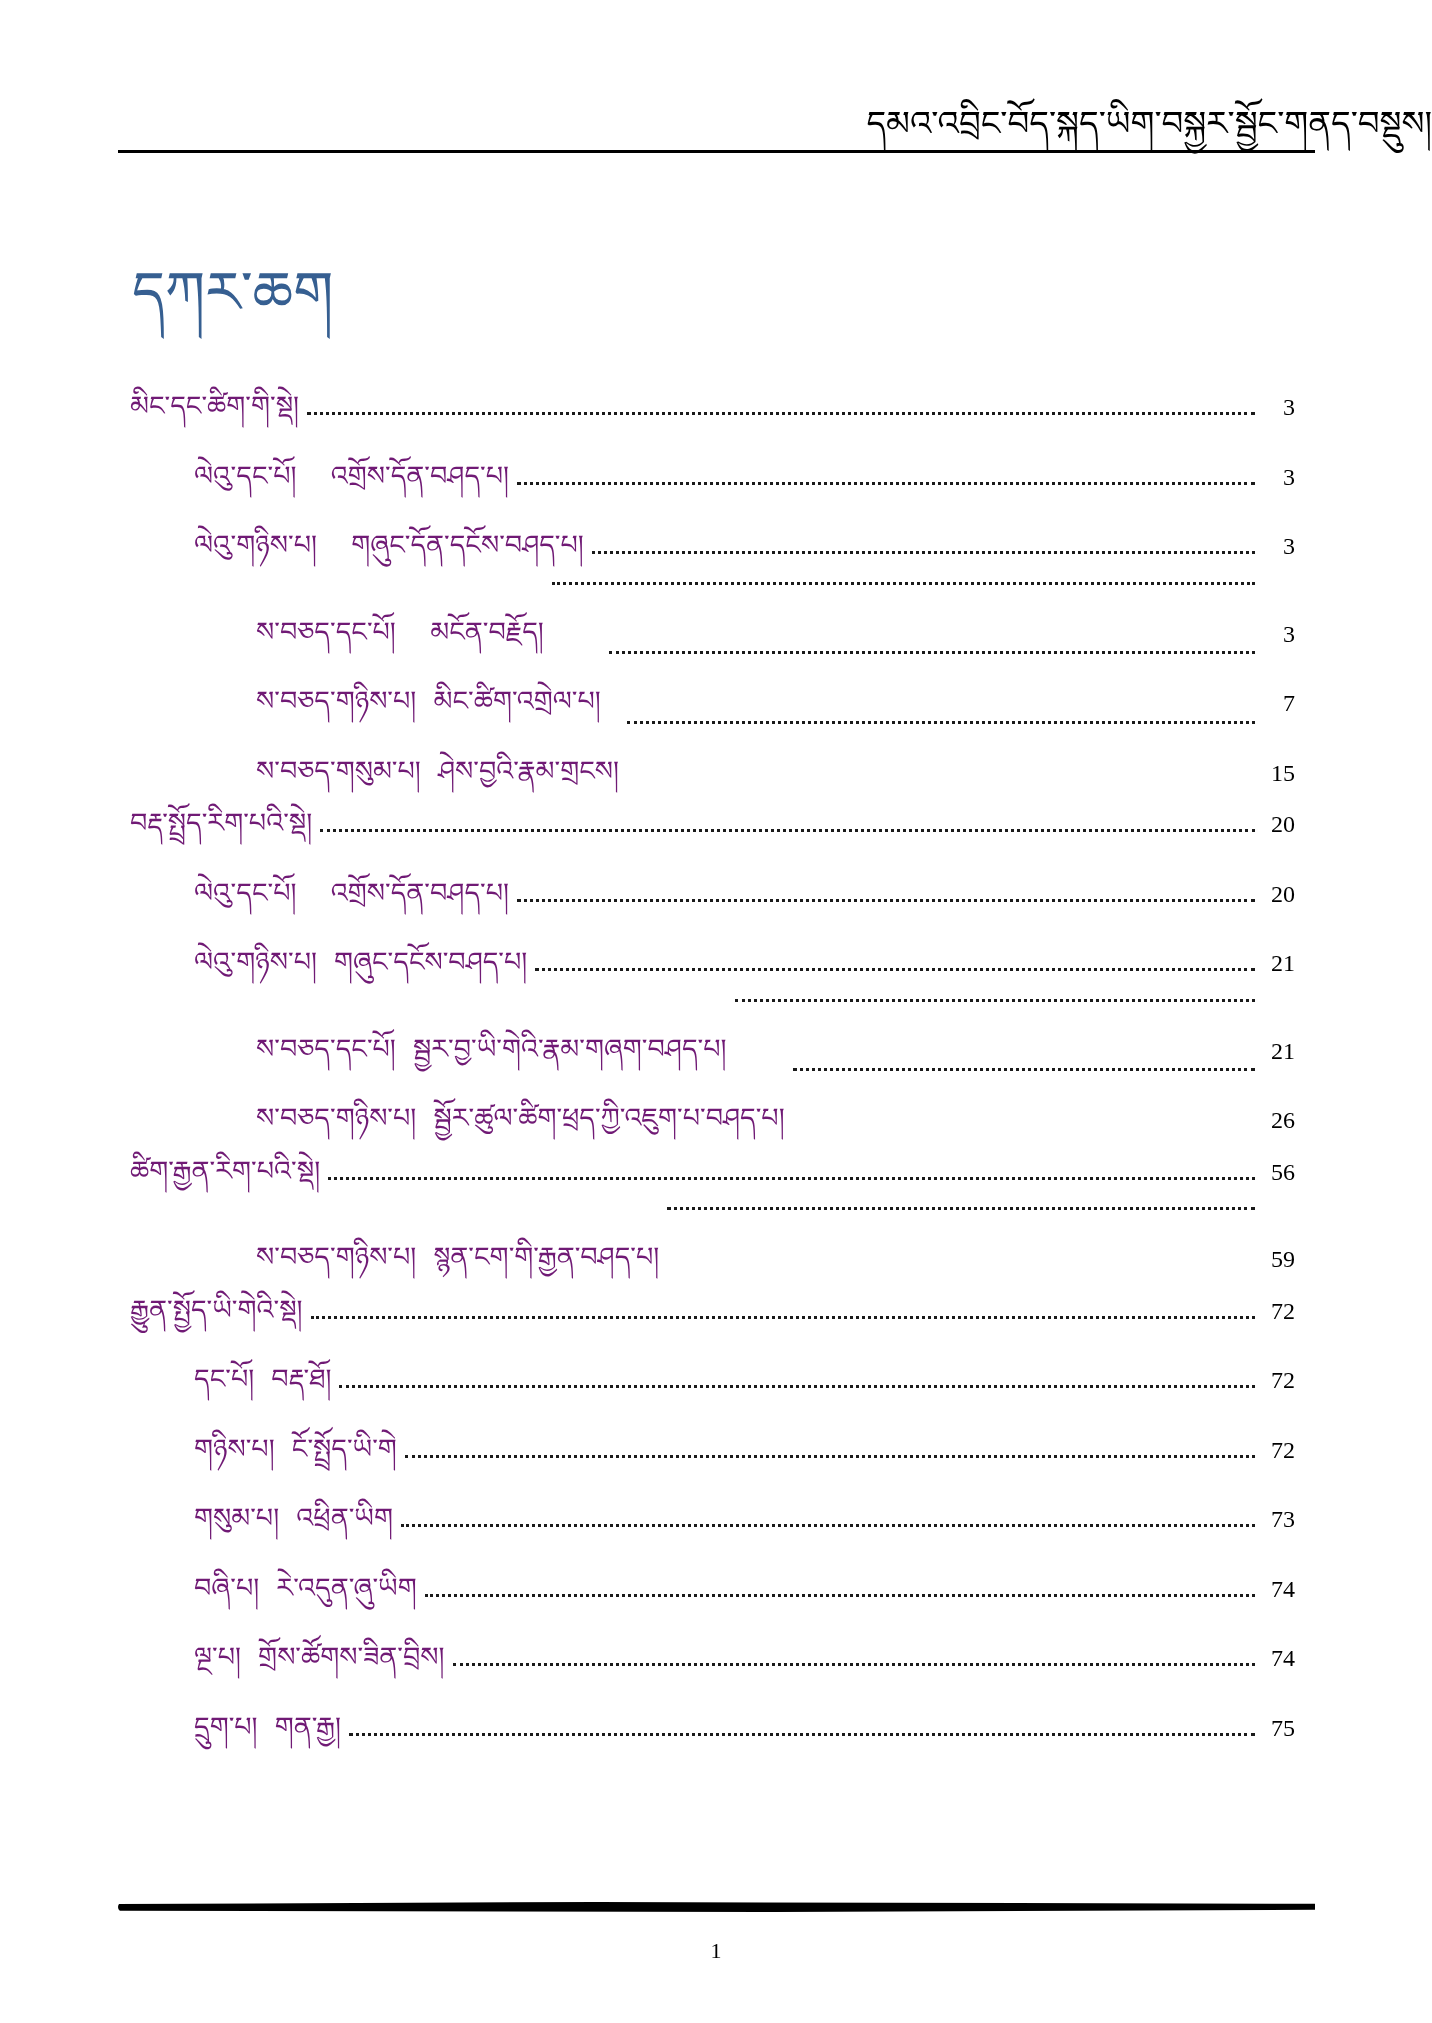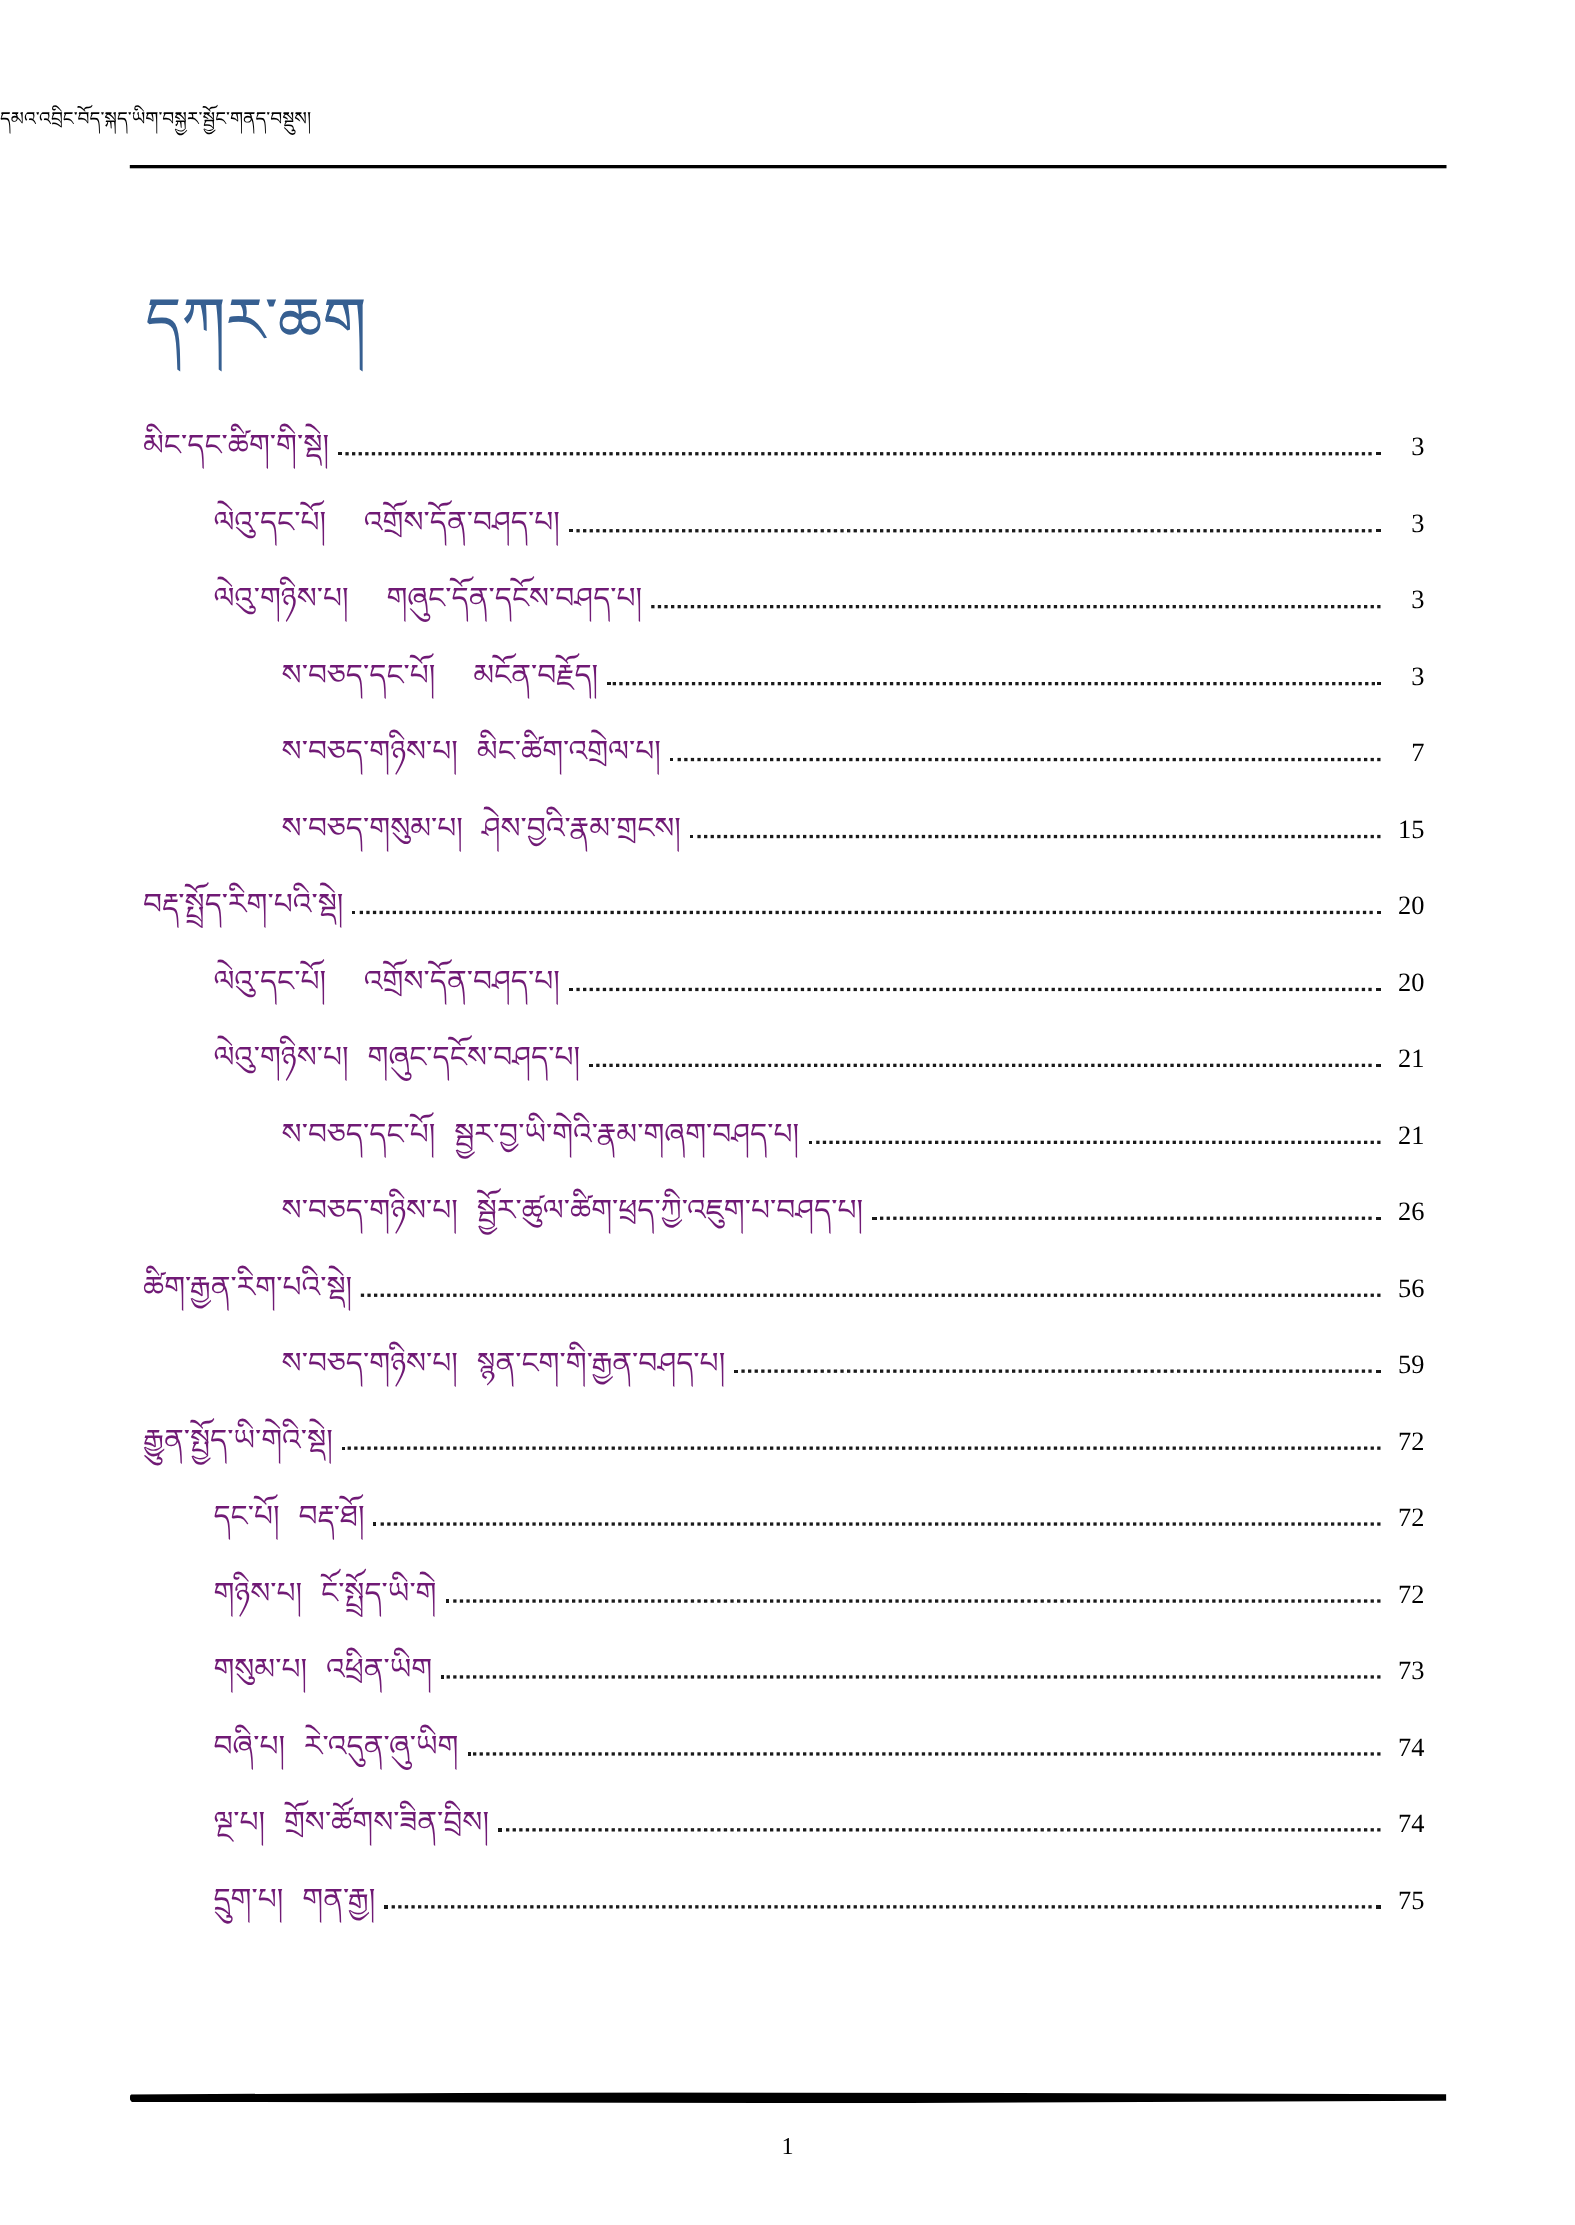--- a/index.html
+++ b/index.html
@@ -15,22 +15,22 @@
     overflow: hidden;
     font-family: "DejaVu Sans", sans-serif;
     color: #000000;
   }
   
   .header-text {
     position: absolute;
     top: 96px;
     left: 0;
     width: 100%;
-    text-align: left;
-    font-size: 17px;
+    text-align: right;
+    font-size: 34px;
     line-height: 1.6;
     color: #000000;
   }
   .header-rule {
     position: absolute;
     top: 150px;
     left: 118px;
     width: 1197px;
     border-top: 3px solid #000000;
   }
@@ -53,21 +53,21 @@
   }
   .toc-row {
     display: flex;
     align-items: baseline;
     height: 69.5px;
     font-size: 27px;
     line-height: 1.35;
     cursor: pointer;
   }
   .toc-row.lvl1 { padding-left: 64px; justify-content: flex-end; }
-  .toc-row.lvl2 { padding-left: 126px; }
+  .toc-row.lvl2 { padding-left: 126px; align-items: flex-end; }
   .toc-label {
     white-space: pre;
     flex: 0 0 auto;
     color: #701a75;
     margin-top: 16px;
   }
   .toc-leader {
     flex: 1 1 auto;
     min-width: 12px;
     margin: 0 6px 0 8px;

